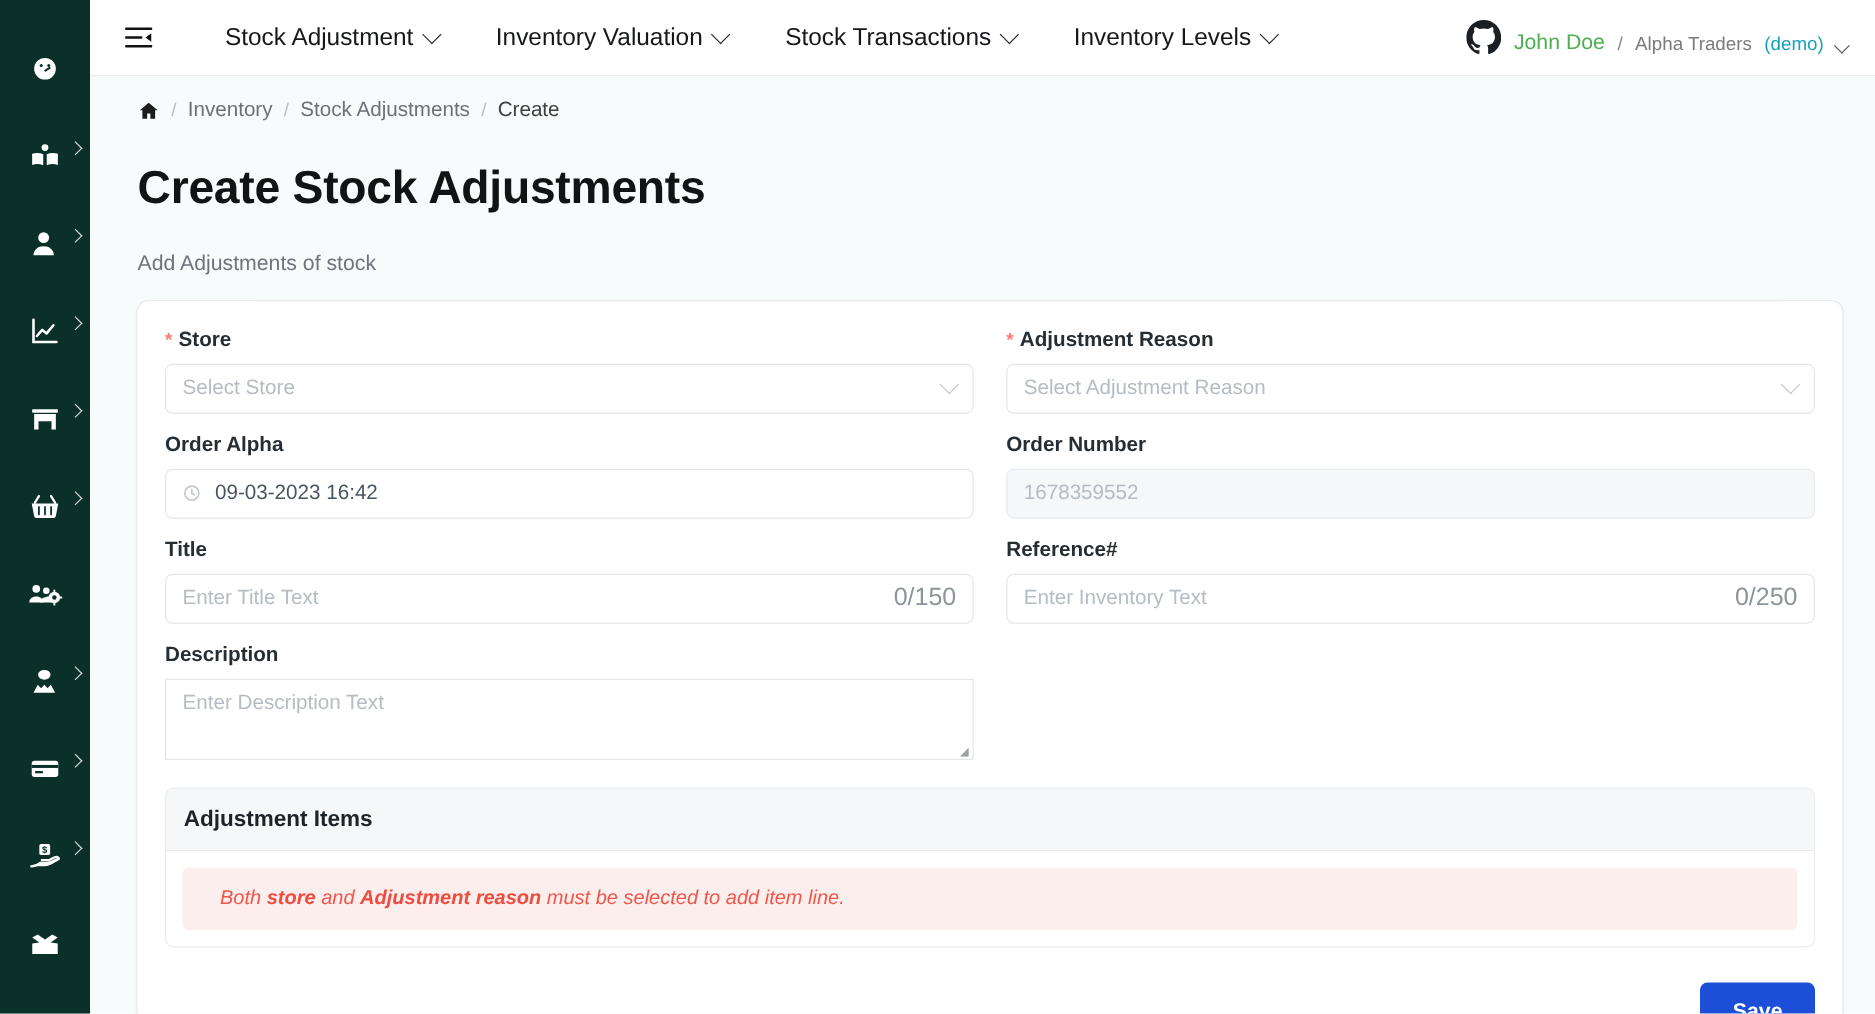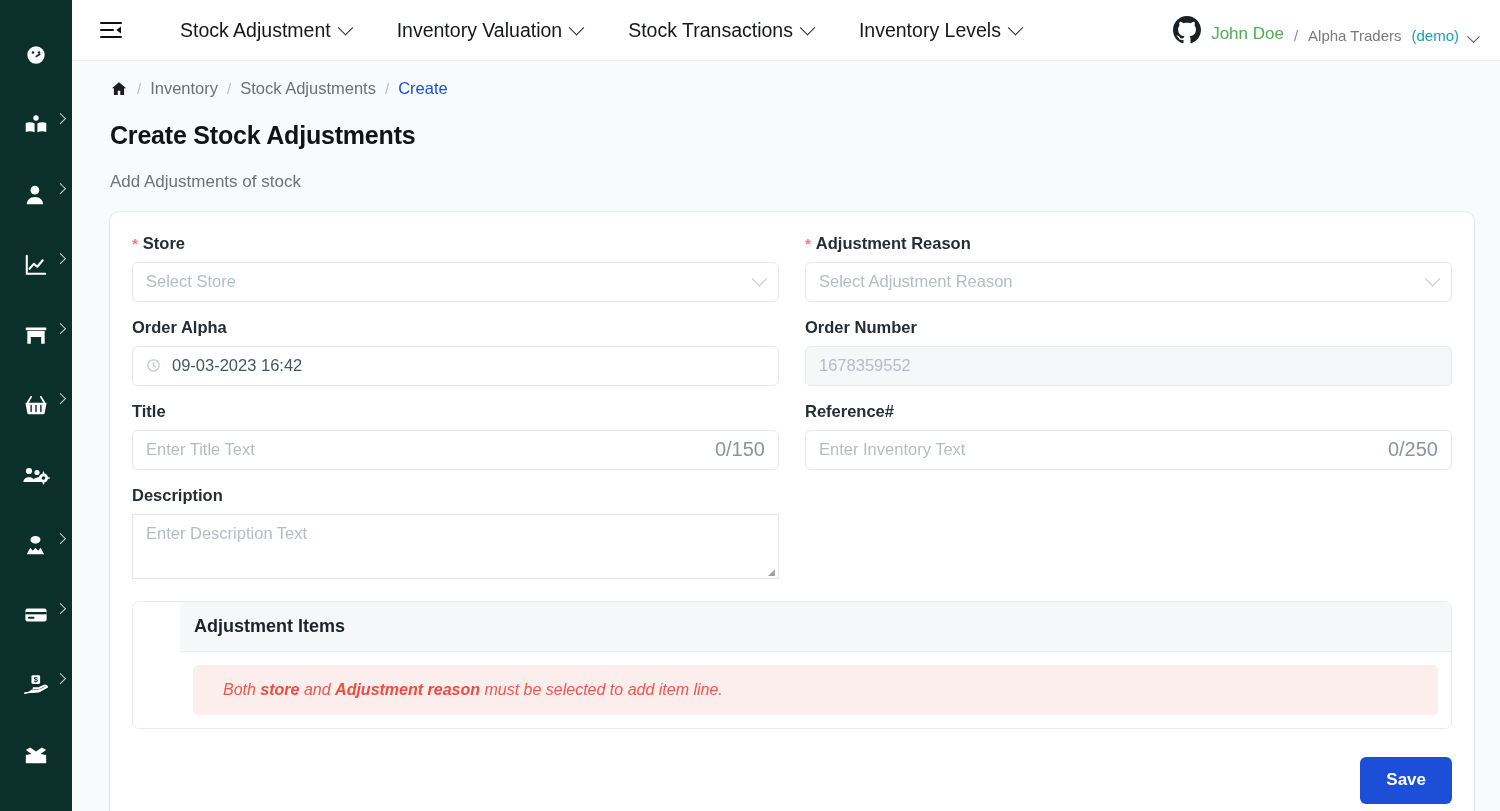--- a/index.html
+++ b/index.html
@@ -135,25 +135,25 @@
   .crumbs {
     display: flex;
     align-items: center;
     gap: 9px;
     padding: 18px 0 0 38px;
     font-size: 16.5px;
   }
   .crumb-home { display: flex; align-items: center; color:#1c1c1c; }
   .crumb-sep { color: #b9bcc0; font-size: 15px; }
   .crumb { color: #6b7177; cursor: pointer; }
-  .crumb.last { color: #1d4ed8; }
+  .crumb.last { color: #404040; }
 
   .page-title {
     padding: 6px 0 0 38px;
-    font-size: 25px;
+    font-size: 37px;
     font-weight: bold;
     color: #111315;
     letter-spacing: -0.2px;
   }
   .page-sub {
     padding: 5px 0 0 38px;
     font-size: 17px;
     color: #6d747b;
   }
 
@@ -230,21 +230,20 @@
     font-size: 9px;
     line-height: 8px;
   }
 
   
   .items-panel {
     margin-top: 6px;
     border: 1px solid #e9ecef;
     border-radius: 7px;
     overflow: hidden;
-    padding-left: 47px;
   }
   .items-head {
     background: #f6f7f8;
     border-bottom: 1px solid #e9ecef;
     padding: 14px 14px;
     font-size: 18px;
     font-weight: 600;
     color: #1d2328;
   }
   .items-body { padding: 13px; background:#fff;font-style:italic; }

